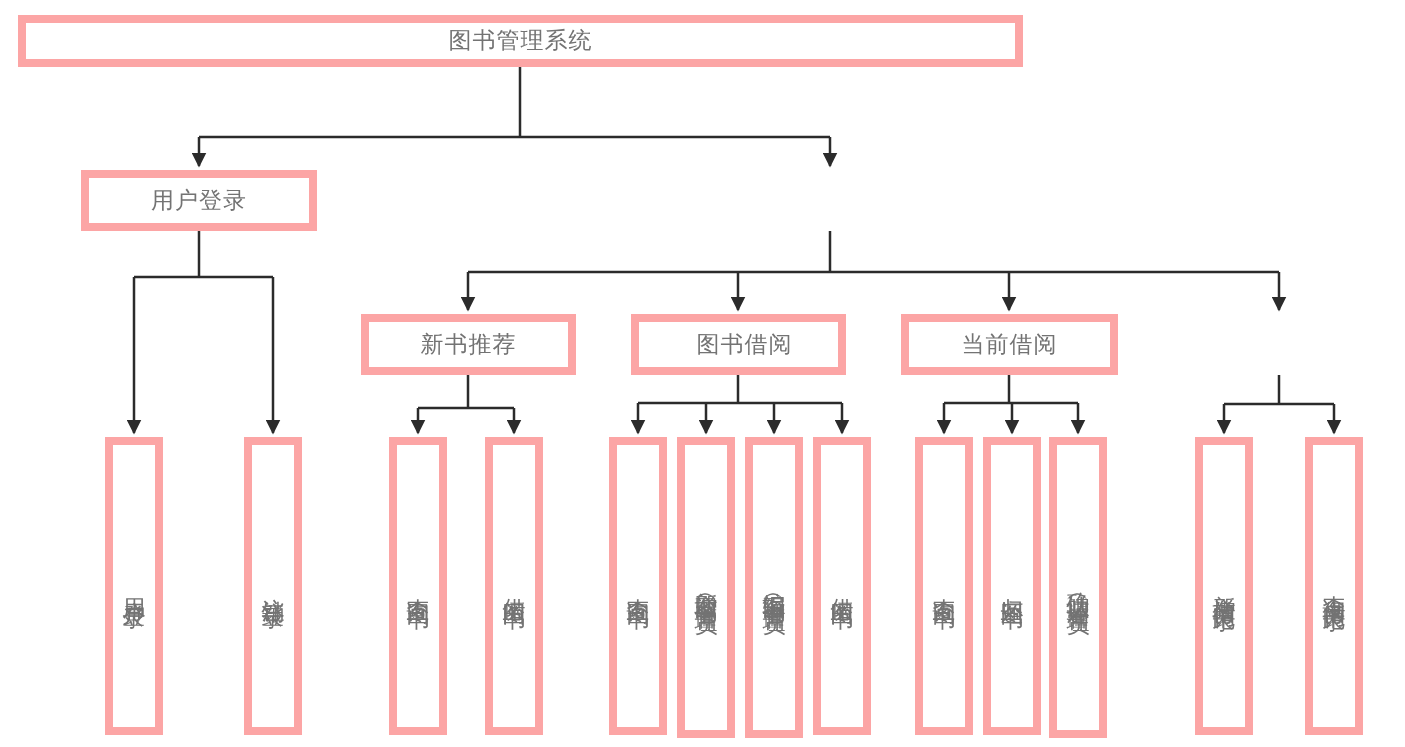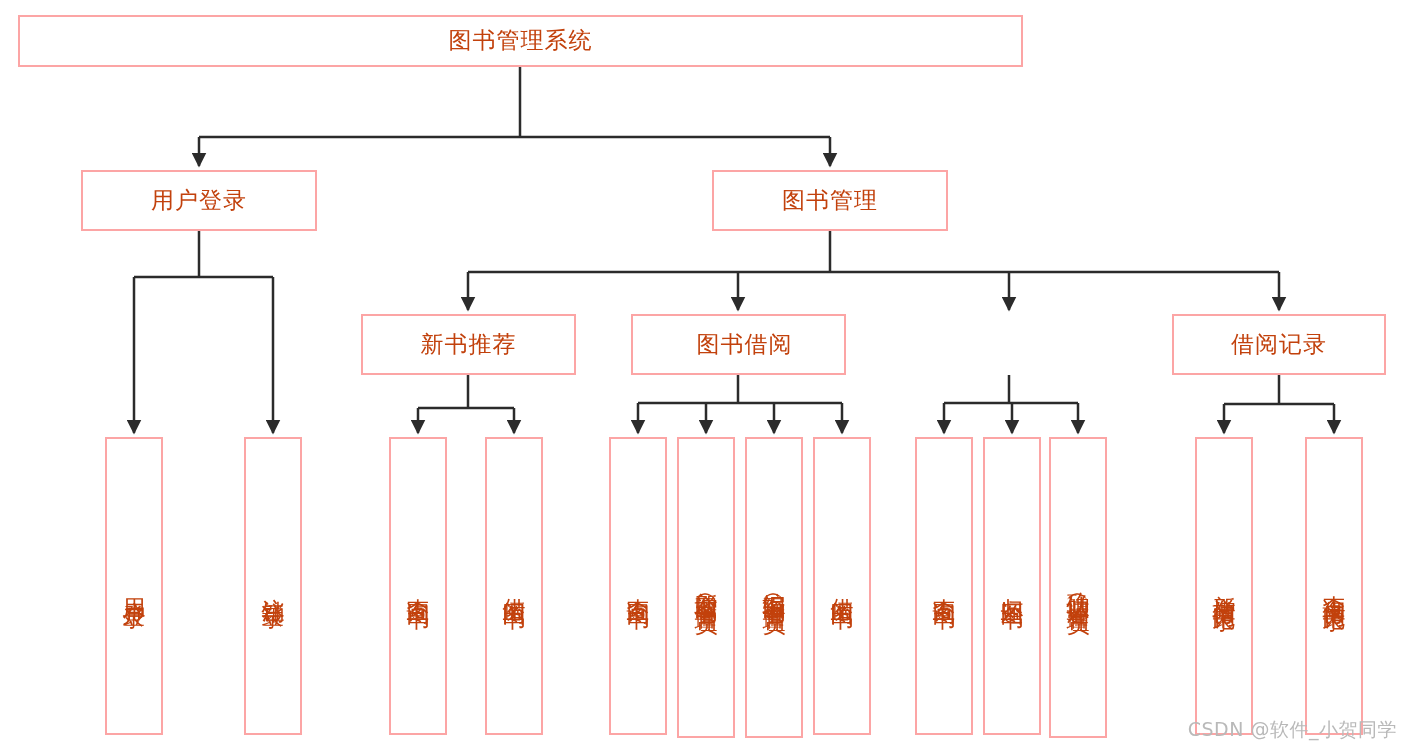--- a/index.html
+++ b/index.html
@@ -20,26 +20,26 @@
   svg#edges {
     position: absolute;
     left: 0;
     top: 0;
     width: 1405px;
     height: 747px;
   }
   .node {
     position: absolute;
     box-sizing: border-box;
-    border: 2px solid #fca5a5;
+    border: 8px solid #fca5a5;
     background: #ffffff;
     display: flex;
     align-items: center;
     justify-content: center;
-    color: #c2410c;
+    color: #737373;
     z-index: 2;
   }
   .node.h {
     font-size: 23px;
     line-height: 1.1;
     letter-spacing: 1px;
     white-space: nowrap;
   }
   .node.v {
     align-items: center;
@@ -121,32 +121,29 @@
     </g>
   </svg>
 
   <div class="node h" style="left:18px; top:15px; width:1005px; height:52px;">
     <span>图书管理系统</span>
   </div>
 
   <div class="node h" style="left:81px; top:170px; width:236px; height:61px;">
     <span>用户登录</span>
   </div>
-  <div class="node h" style="left:712px; top:170px; width:236px; height:61px;">
-    <span>图书管理</span>
-  </div>
 
   <div class="node h" style="left:361px; top:314px; width:215px; height:61px;justify-content:center;">
     <span>新书推荐</span>
   </div>
   <div class="node h" style="left:631px; top:314px; width:215px; height:61px;padding-left:12px;">
     <span>图书借阅</span>
   </div>
-  <div class="node h" style="left:1172px; top:314px; width:214px; height:61px;">
-    <span>借阅记录</span>
+  <div class="node h" style="left:901px; top:314px; width:217px; height:61px;">
+    <span>当前借阅</span>
   </div>
 
   <div class="node v" style="left:105px; top:437px; width:58px; height:298px;">
     <span class="vtext">用户登录</span>
   </div>
   <div class="node v" style="left:244px; top:437px; width:58px; height:298px;">
     <span class="vtext">注销登录</span>
   </div>
 
   <div class="node v" style="left:389px; top:437px; width:58px; height:298px;">
@@ -179,15 +176,14 @@
     <span class="vtext">确认归还（管理员）</span>
   </div>
 
   <div class="node v" style="left:1195px; top:437px; width:58px; height:298px;">
     <span class="vtext">新增借阅记录</span>
   </div>
   <div class="node v" style="left:1305px; top:437px; width:58px; height:298px;">
     <span class="vtext">查询借阅记录</span>
   </div>
 
-  <div class="watermark">CSDN @软件_小贺同学</div>
 
 </div>
 
 </body></html>

